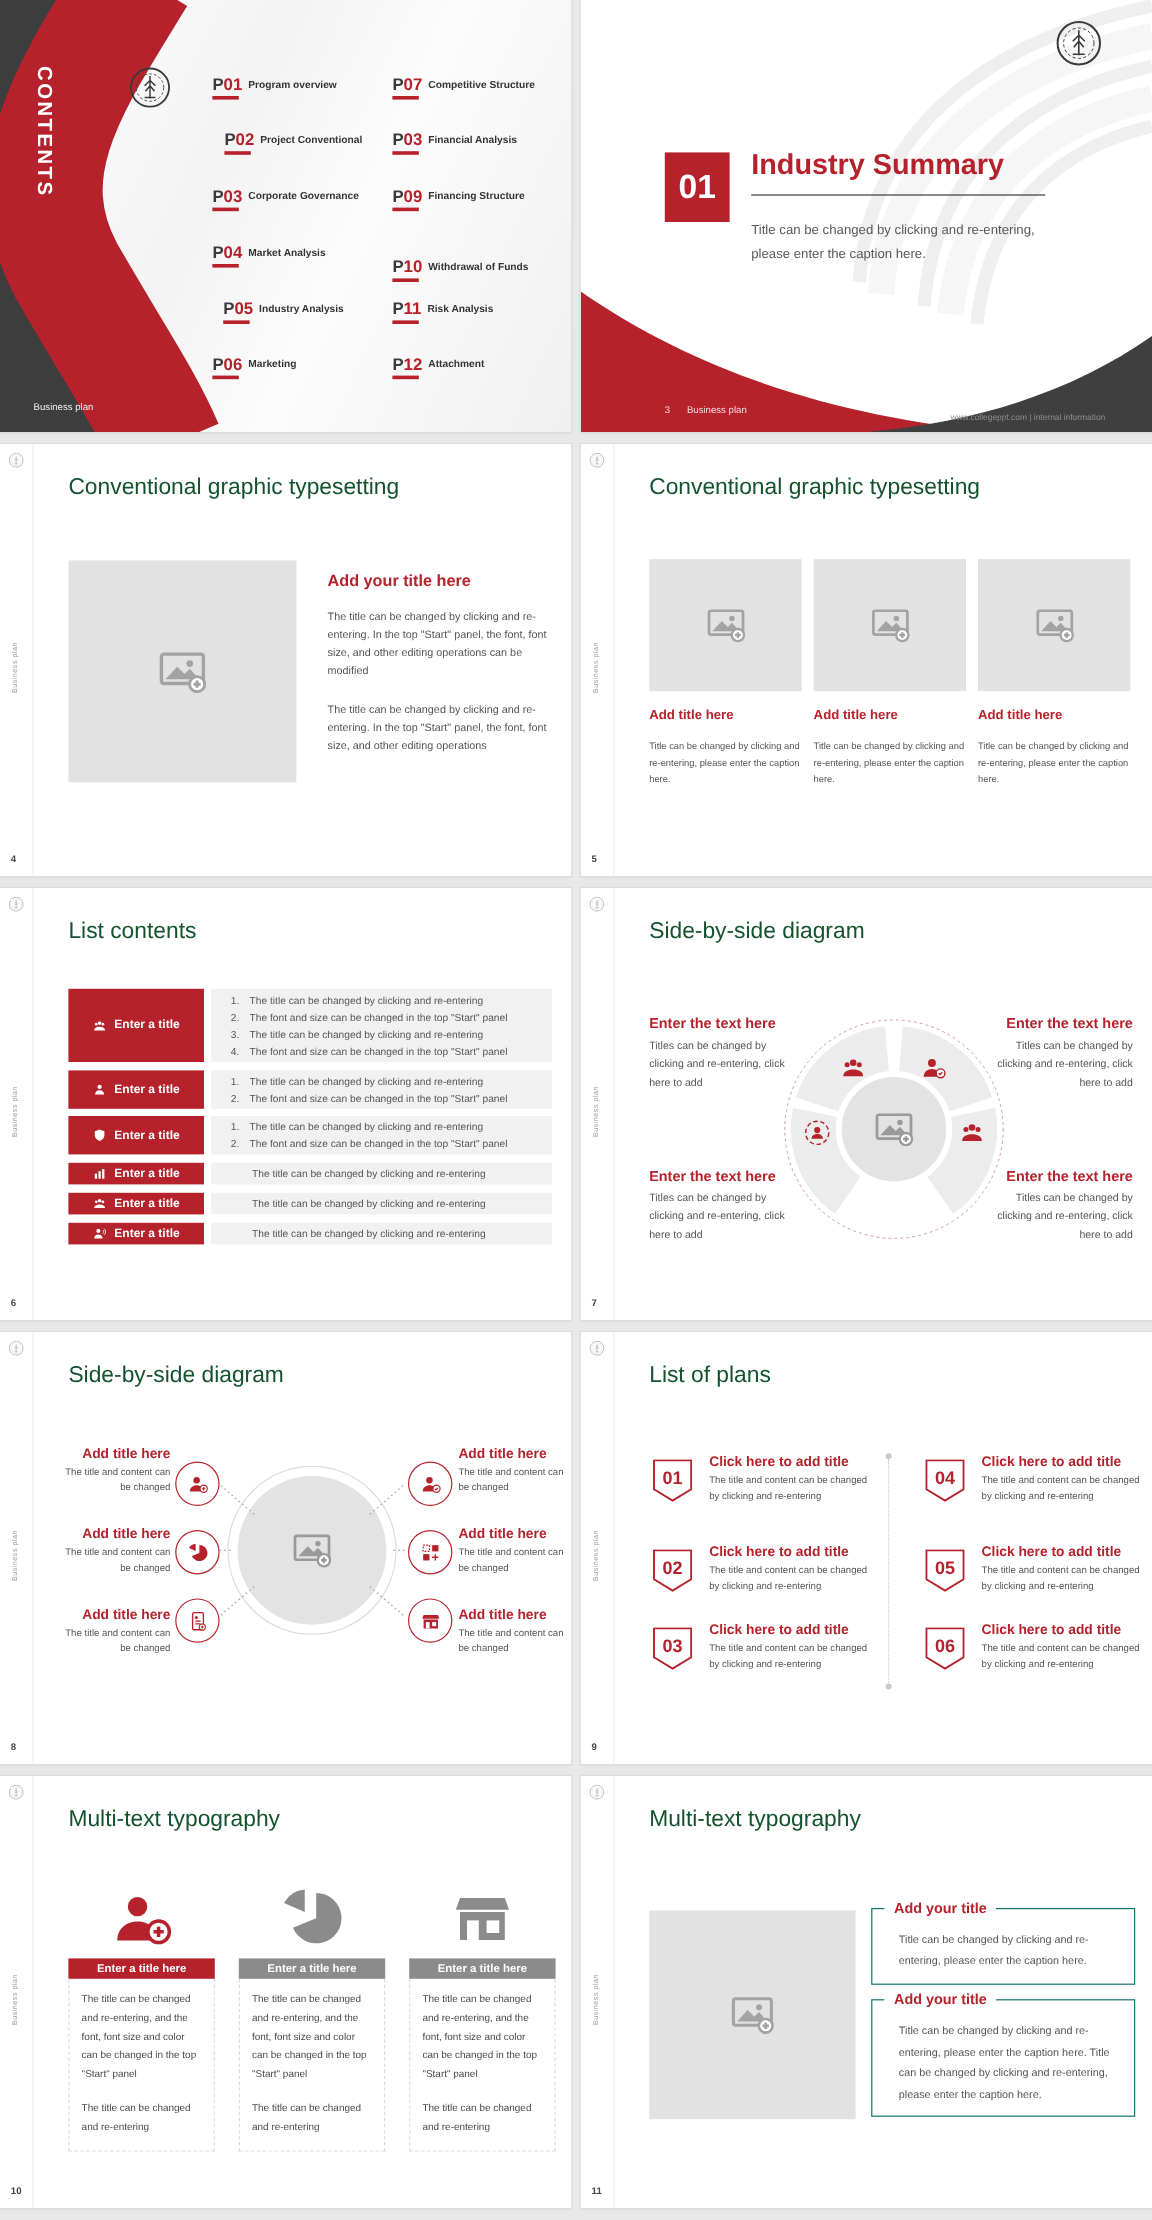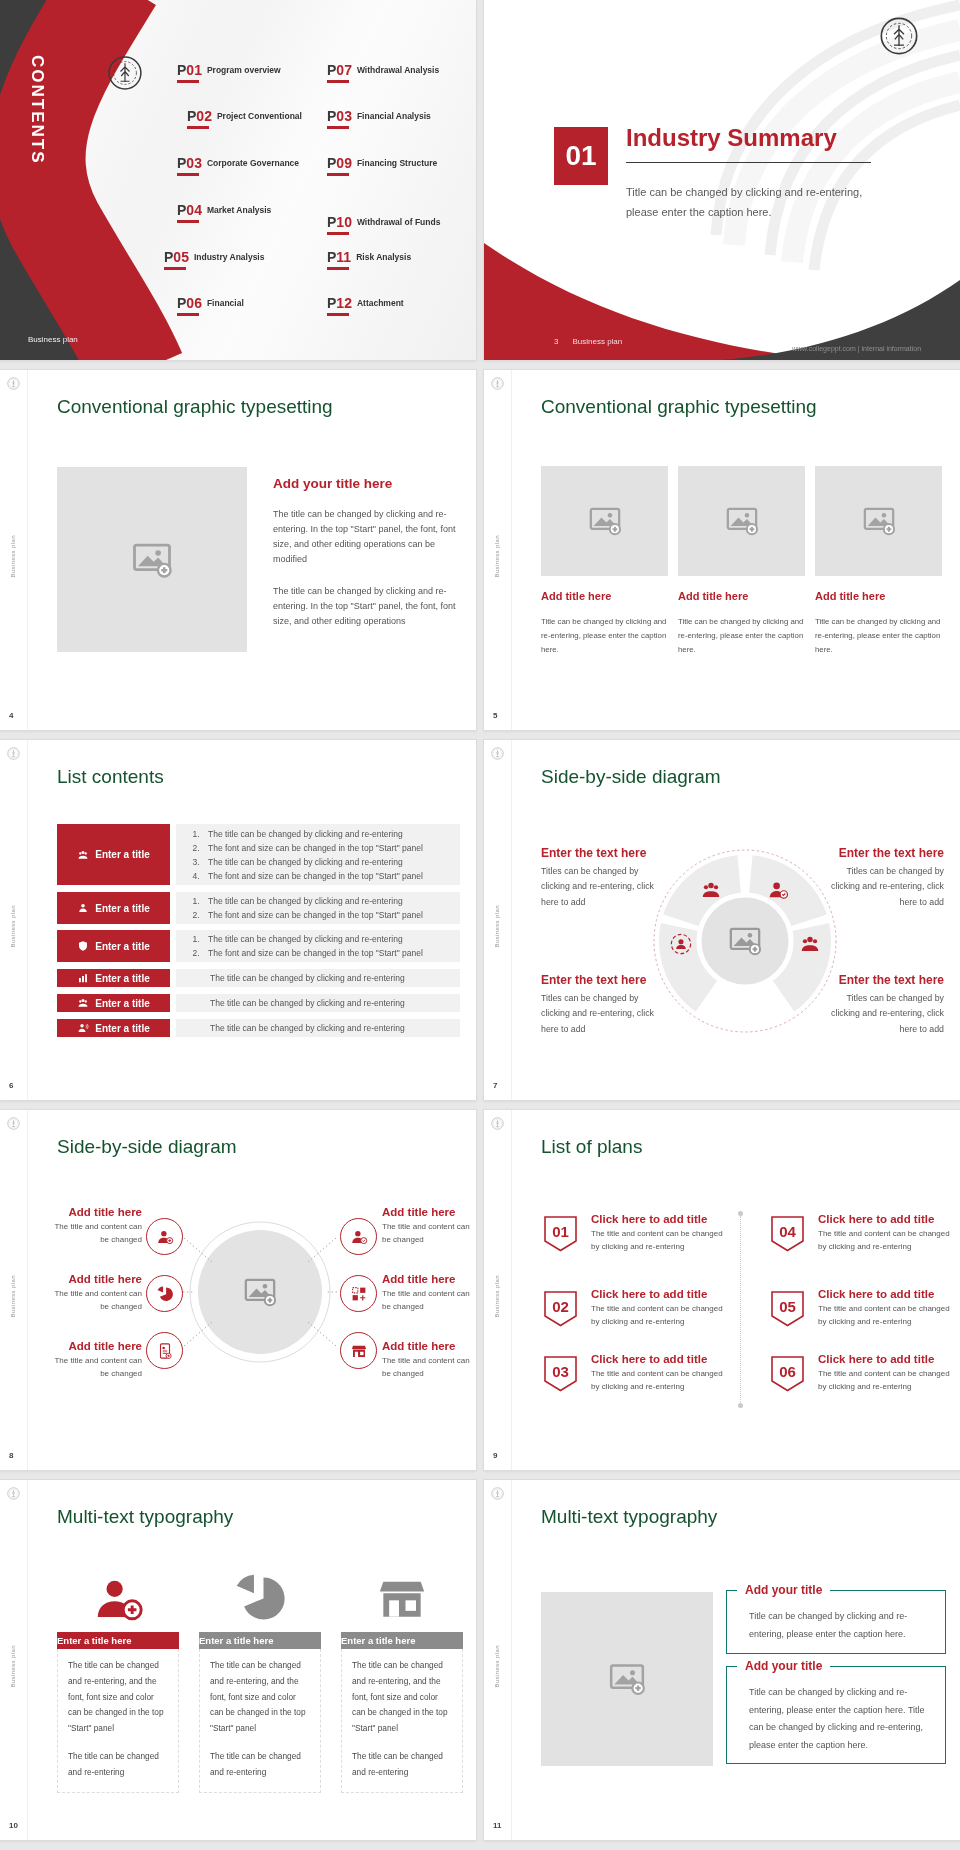--- a/index.html
+++ b/index.html
@@ -75,21 +75,21 @@
   .s9-badge{position:absolute;left:0;top:0;width:33px;height:36px;}
   .s9-badge text{font-size:15px;font-weight:bold;fill:#b5222c;font-family:"Liberation Sans",sans-serif;}
   .s9-txt{position:absolute;left:47px;top:-3px;width:140px;}
   .s9-txt h4{margin:0 0 3px 0;font-size:11.5px;}
   .s9-txt p{margin:0;font-size:8px;line-height:1.6;}
   .s9-divider{position:absolute;left:256px;top:106px;height:186px;border-left:1px dotted #c9c9c9;}
   .s9-dot{position:absolute;width:5px;height:5px;border-radius:50%;background:#c9c9c9;}
   
   .s10-col{position:absolute;top:80px;width:122px;}
   .s10-iconwrap{height:66px;display:flex;align-items:flex-end;justify-content:center;}
-  .s10-bar{margin-top:6px;height:17px;line-height:17px;text-align:left;color:#fff;
+  .s10-bar{margin-top:6px;height:17px;line-height:17px;text-align:center;color:#fff;
            font-size:9.5px;font-weight:bold;}
   .s10-bar.red{background:#b5222c;} .s10-bar.gray{background:#8b8b8b;}
   .s10-body{border-left:1px dashed #ddd;border-right:1px dashed #ddd;border-bottom:1px dashed #ddd;
             padding:9px 10px 12px 10px;font-size:8.3px;line-height:1.9;color:#4a4a4a;}
   .s10-body p{margin:0;} .s10-body p + p{margin-top:12px;}
   
   .s11-panel{position:absolute;left:242px;width:218px;border:1px solid #0f766e;}
   .s11-head{position:absolute;top:-8px;left:10px;background:#fff;padding:0 8px;font-size:12px;}
   .s11-body{margin:0;padding:17px 12px 12px 22px;font-size:9px;line-height:1.95;color:#555;}
 </style>
@@ -210,40 +210,40 @@
         </div>
       <span class="toc-label">Corporate Governance</span>
     </div>
     <div class="toc-item" style="left:177px;top:203px">
       <div>
           <div class="toc-num"><span>P</span><b>04</b></div>
           <div class="toc-rule"></div>
         </div>
       <span class="toc-label">Market Analysis</span>
     </div>
-    <div class="toc-item" style="left:164px;top:250px">
+    <div class="toc-item" style="left:186px;top:250px">
       <div>
           <div class="toc-num"><span>P</span><b>05</b></div>
           <div class="toc-rule"></div>
         </div>
       <span class="toc-label">Industry Analysis</span>
     </div>
     <div class="toc-item" style="left:177px;top:296px">
       <div>
           <div class="toc-num"><span>P</span><b>06</b></div>
           <div class="toc-rule"></div>
         </div>
-      <span class="toc-label">Financial</span>
+      <span class="toc-label">Marketing</span>
     </div>
     <div class="toc-item" style="left:327px;top:63px">
       <div>
           <div class="toc-num"><span>P</span><b>07</b></div>
           <div class="toc-rule"></div>
         </div>
-      <span class="toc-label">Withdrawal Analysis</span>
+      <span class="toc-label">Competitive Structure</span>
     </div>
     <div class="toc-item" style="left:327px;top:109px">
       <div>
           <div class="toc-num"><span>P</span><b>03</b></div>
           <div class="toc-rule"></div>
         </div>
       <span class="toc-label">Financial Analysis</span>
     </div>
     <div class="toc-item" style="left:327px;top:156px">
       <div>

